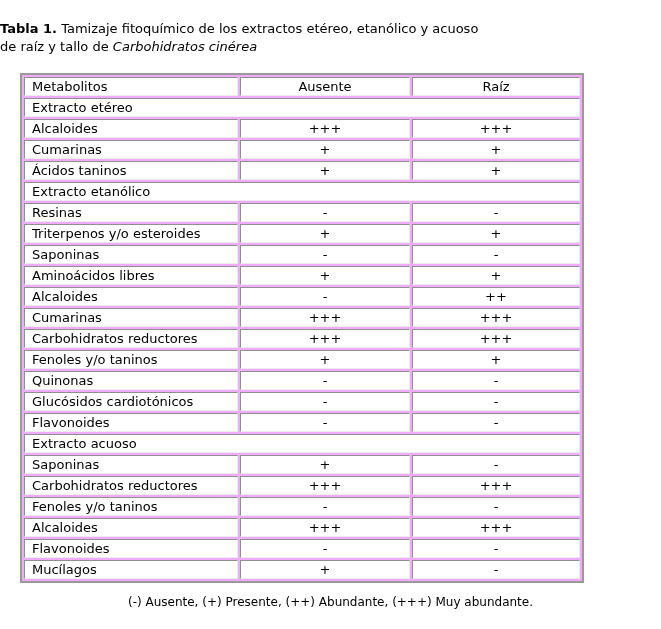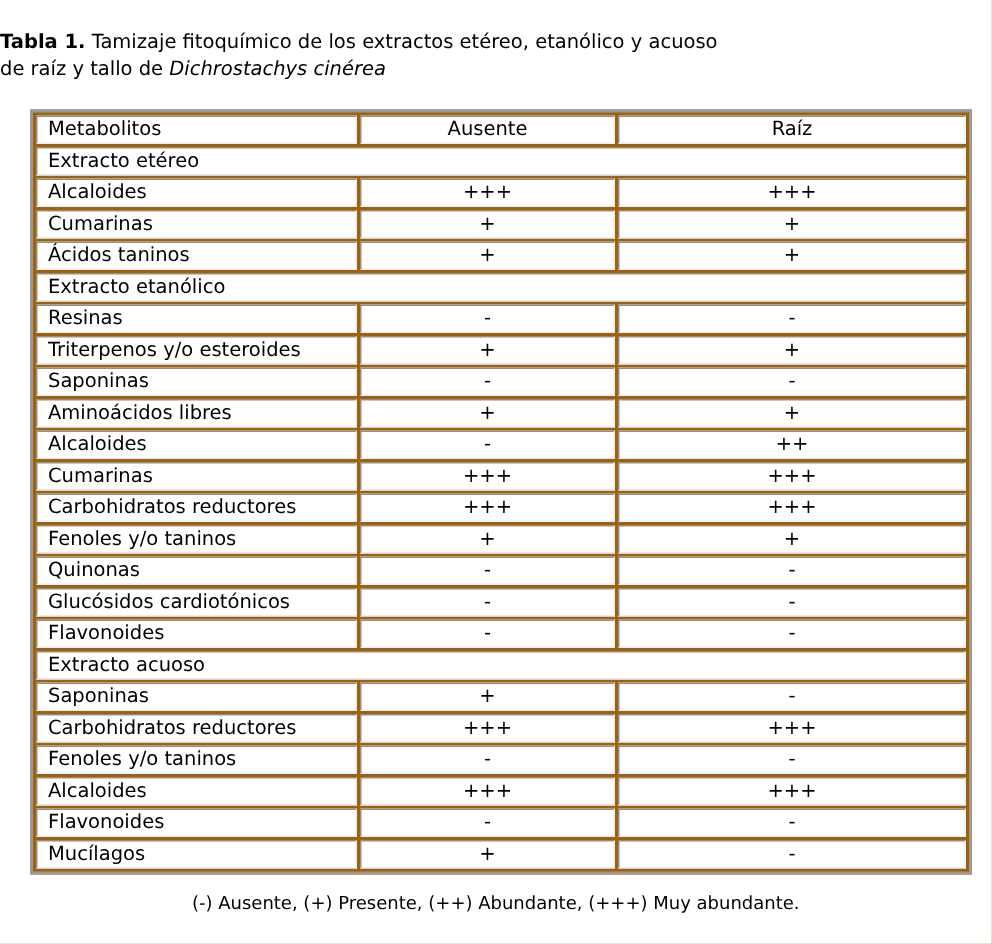--- a/index.html
+++ b/index.html
@@ -7,24 +7,24 @@
   .page{position:relative;width:661px;height:629px;background:#ffffff;overflow:hidden;}
 
   .caption{
     position:absolute;top:20px;left:0;width:592px;
     text-align:left;font-size:13px;line-height:18px;color:#000;
   }
   .caption .b{font-weight:bold;}
   .caption .i{font-style:italic;}
 
   table.tbl{
-    position:absolute;left:20px;top:73px;width:628px;
+    position:absolute;left:20px;top:73px;width:564px;
     table-layout:fixed;
     border-collapse:separate;border-spacing:2px;
-    border:2px solid #9a9a9a;background:#a16207;
+    border:2px solid #9a9a9a;background:#f0abfc;
   }
   .tbl td,.tbl th{
     border:1px solid;
     border-color:#8f8f8f #ececec #ececec #8f8f8f;
     font-size:13px;font-weight:normal;
     height:15px;line-height:15px;
     padding:1px 7px;
     background:#ffffff;
     overflow:hidden;white-space:nowrap;
   }
@@ -40,21 +40,21 @@
 </head>
 <body>
 
 <div class="page">
 
   <div class="caption">
     <span class="b">Tabla 1.</span>
     <span>Tamizaje fitoquímico de los extractos etéreo, etanólico y acuoso</span>
     <br>
     <span>de raíz y tallo de</span>
-    <span class="i">Dichrostachys cinérea</span>
+    <span class="i">Carbohidratos cinérea</span>
   </div>
 
   <table class="tbl">
     <colgroup>
       <col style="width:214px">
       <col style="width:170px">
       <col>
     </colgroup>
     <thead>
       <tr>

